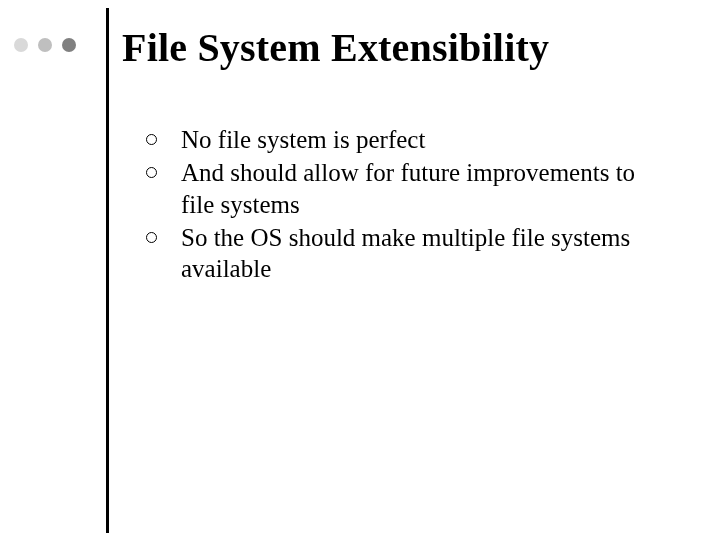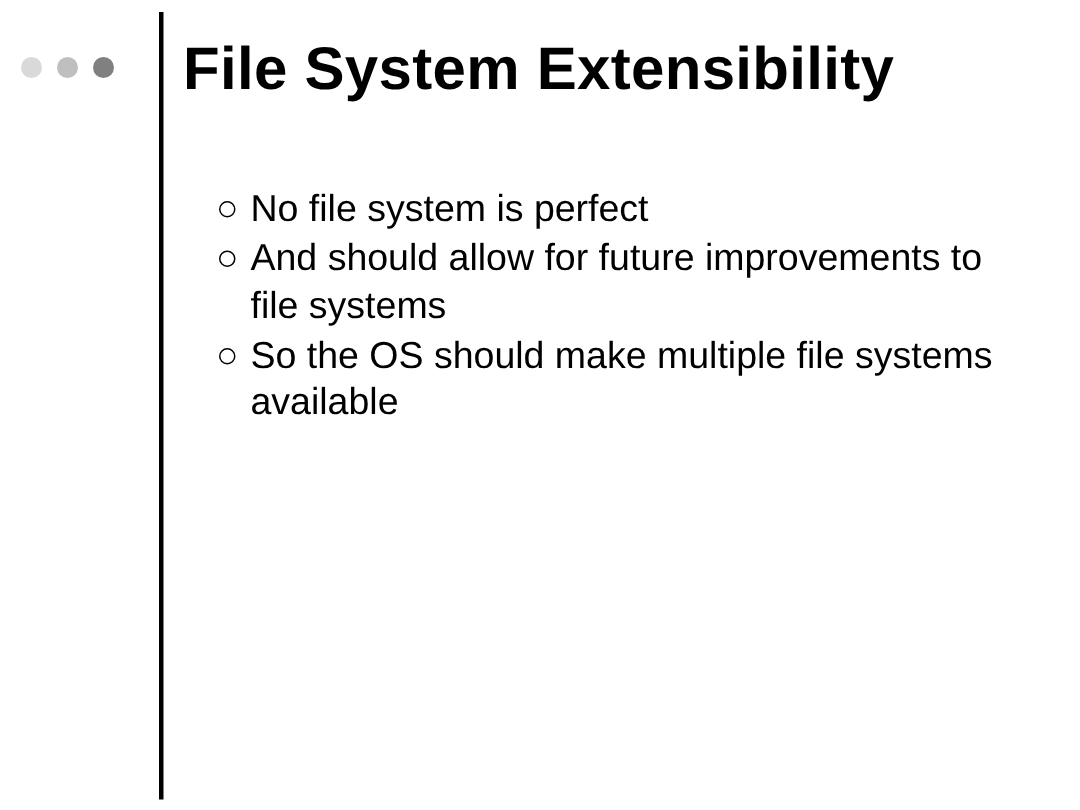--- a/index.html
+++ b/index.html
@@ -9,20 +9,21 @@
     height: 540px;
     background: #ffffff;
     font-family: Arial, Helvetica, sans-serif;
     color: #000000;
     overflow: hidden;
   }
   .slide {
     position: relative;
     width: 720px;
     height: 388px;
+    font-family: Liberation Serif, serif;
   }
   .decor-dots {
     position: absolute;
     left: 14px;
     top: 38px;
     display: flex;
     gap: 10px;
     align-items: center;
   }
   .decor-dots .dot {
@@ -67,20 +68,21 @@
     height: 11px;
     border: 1.6px solid #000;
     border-radius: 50%;
     box-sizing: border-box;
     margin-top: 10px;
     margin-right: 10px;
     flex: 0 0 auto;
   }
   .li .txt {
     flex: 1 1 auto;
+    margin-left: 14px;
   }
 </style>
 </head>
 <body>
 
 <div class="slide">
 
   <div class="decor-dots">
     <div class="dot d1"></div>
     <div class="dot d2"></div>

